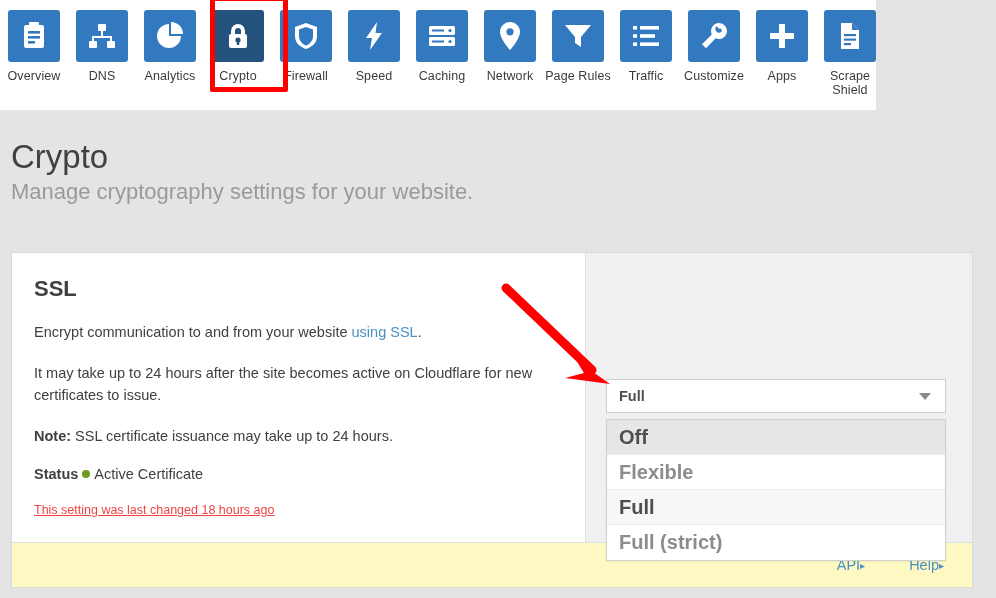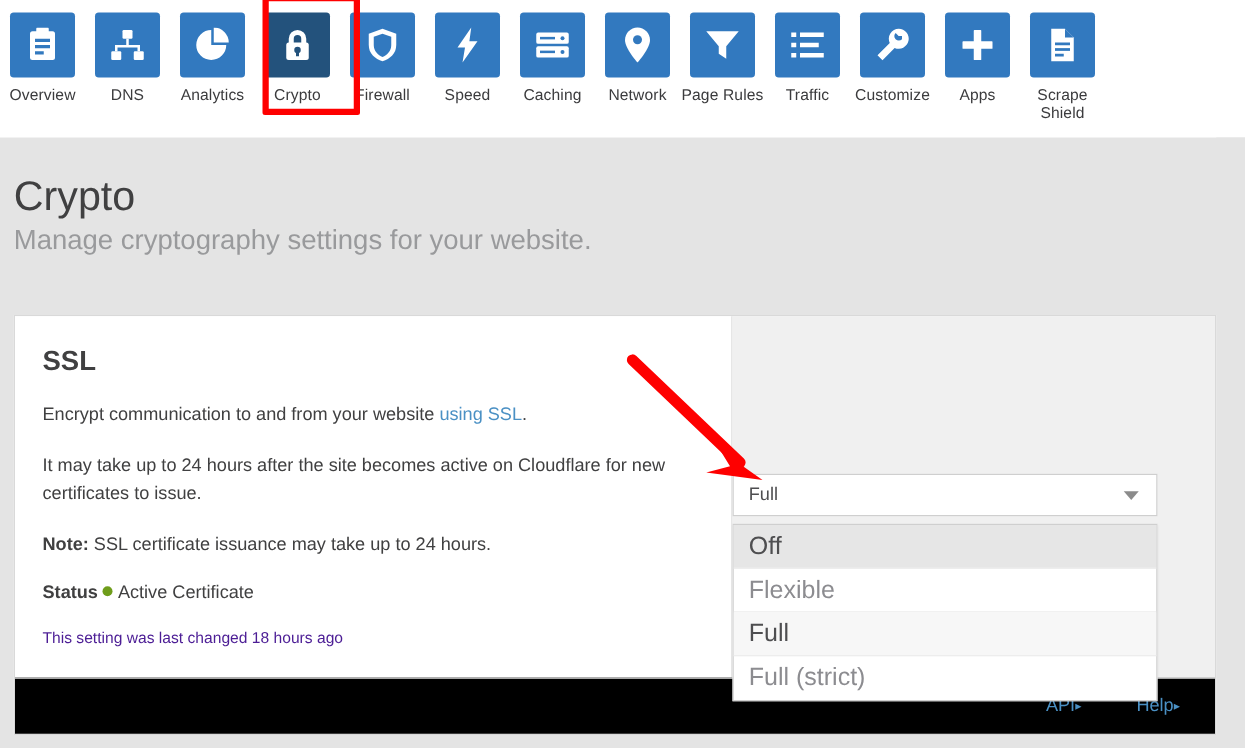--- a/index.html
+++ b/index.html
@@ -13,21 +13,21 @@
     font-family: "Liberation Sans", "DejaVu Sans", sans-serif;
     color: #404041;
     overflow: hidden;
     position: relative;
   }
 
   
   .navbar {
     background: #ffffff;
     height: 110px;
-    width: 996px;
+    width: 876px;
     display: flex;
     align-items: flex-start;
     padding: 10px 0 0 0;
     position: relative;
   }
   .nav-item {
     width: 68px;
     flex: 0 0 68px;
     display: flex;
     flex-direction: column;
@@ -135,31 +135,33 @@
   .status-dot {
     display: inline-block;
     width: 8px; height: 8px;
     border-radius: 50%;
     background: #6f9d1b;
     margin: 0 4px 0 4px;
     vertical-align: 1px;
   }
   .ssl-meta {
     font-size: 12.5px;
-    color: #4c1d95;
+    color: #ef4444;
     margin: 0;
     line-height: 18px;
+    text-decoration: underline;
   }
 
   
   .select-wrap {
     position: absolute;
-    left: 0;
+    left: 20px;
     top: 126px;
     width: 340px;
+    font-weight: bold;
   }
   .select-box {
     height: 34px;
     background: #ffffff;
     border: 1px solid #cfcfcf;
     display: flex;
     align-items: center;
     padding: 0 10px 0 12px;
     font-size: 14.5px;
     color: #4e4e50;
@@ -196,21 +198,21 @@
 
   
   .card-foot {
     height: 45px;
     flex: 0 0 45px;
     border-top: 1px solid #dedede;
     display: flex;
     align-items: center;
     justify-content: flex-end;
     padding-right: 28px;
-    background: #000000;
+    background: #fef9c3;
   }
   .foot-link {
     font-size: 14.5px;
     color: #4a90c4;
     text-decoration: none;
     margin-left: 44px;
     cursor: pointer;
   }
   .foot-link .tri {
     font-size: 10px;

